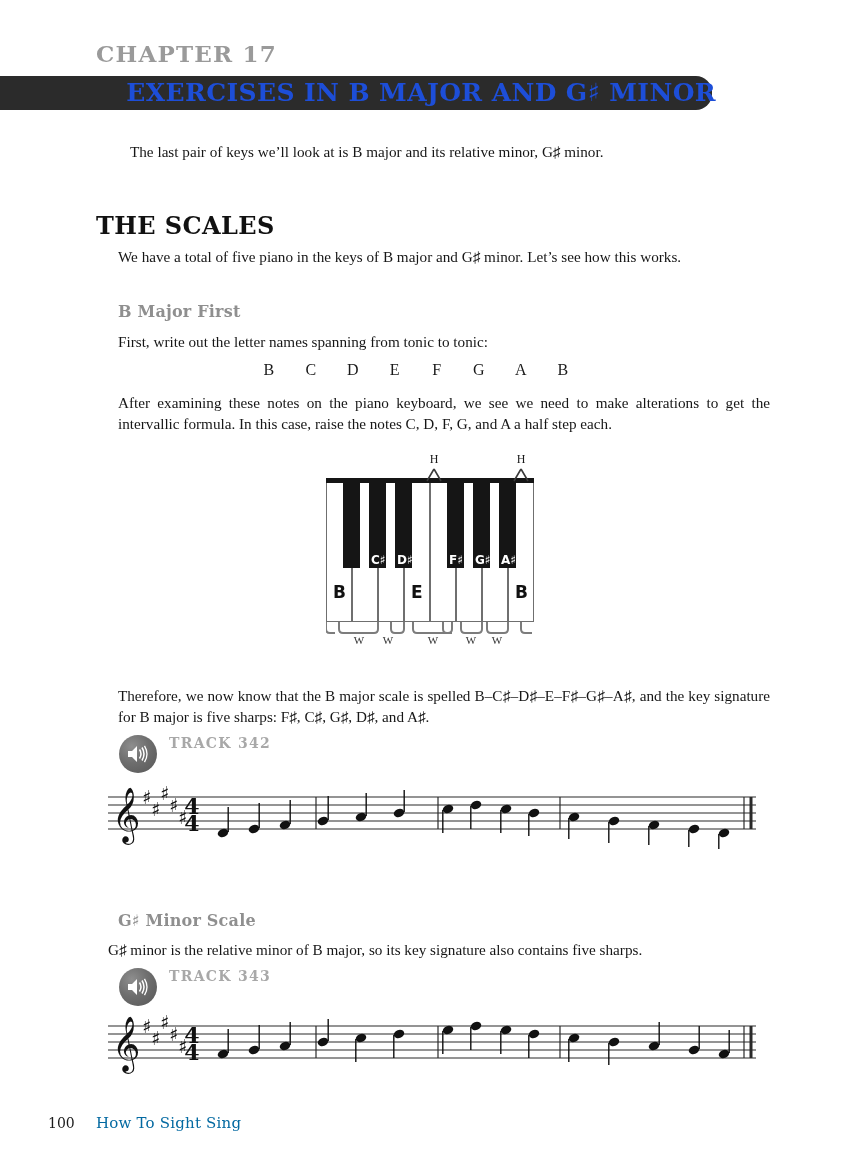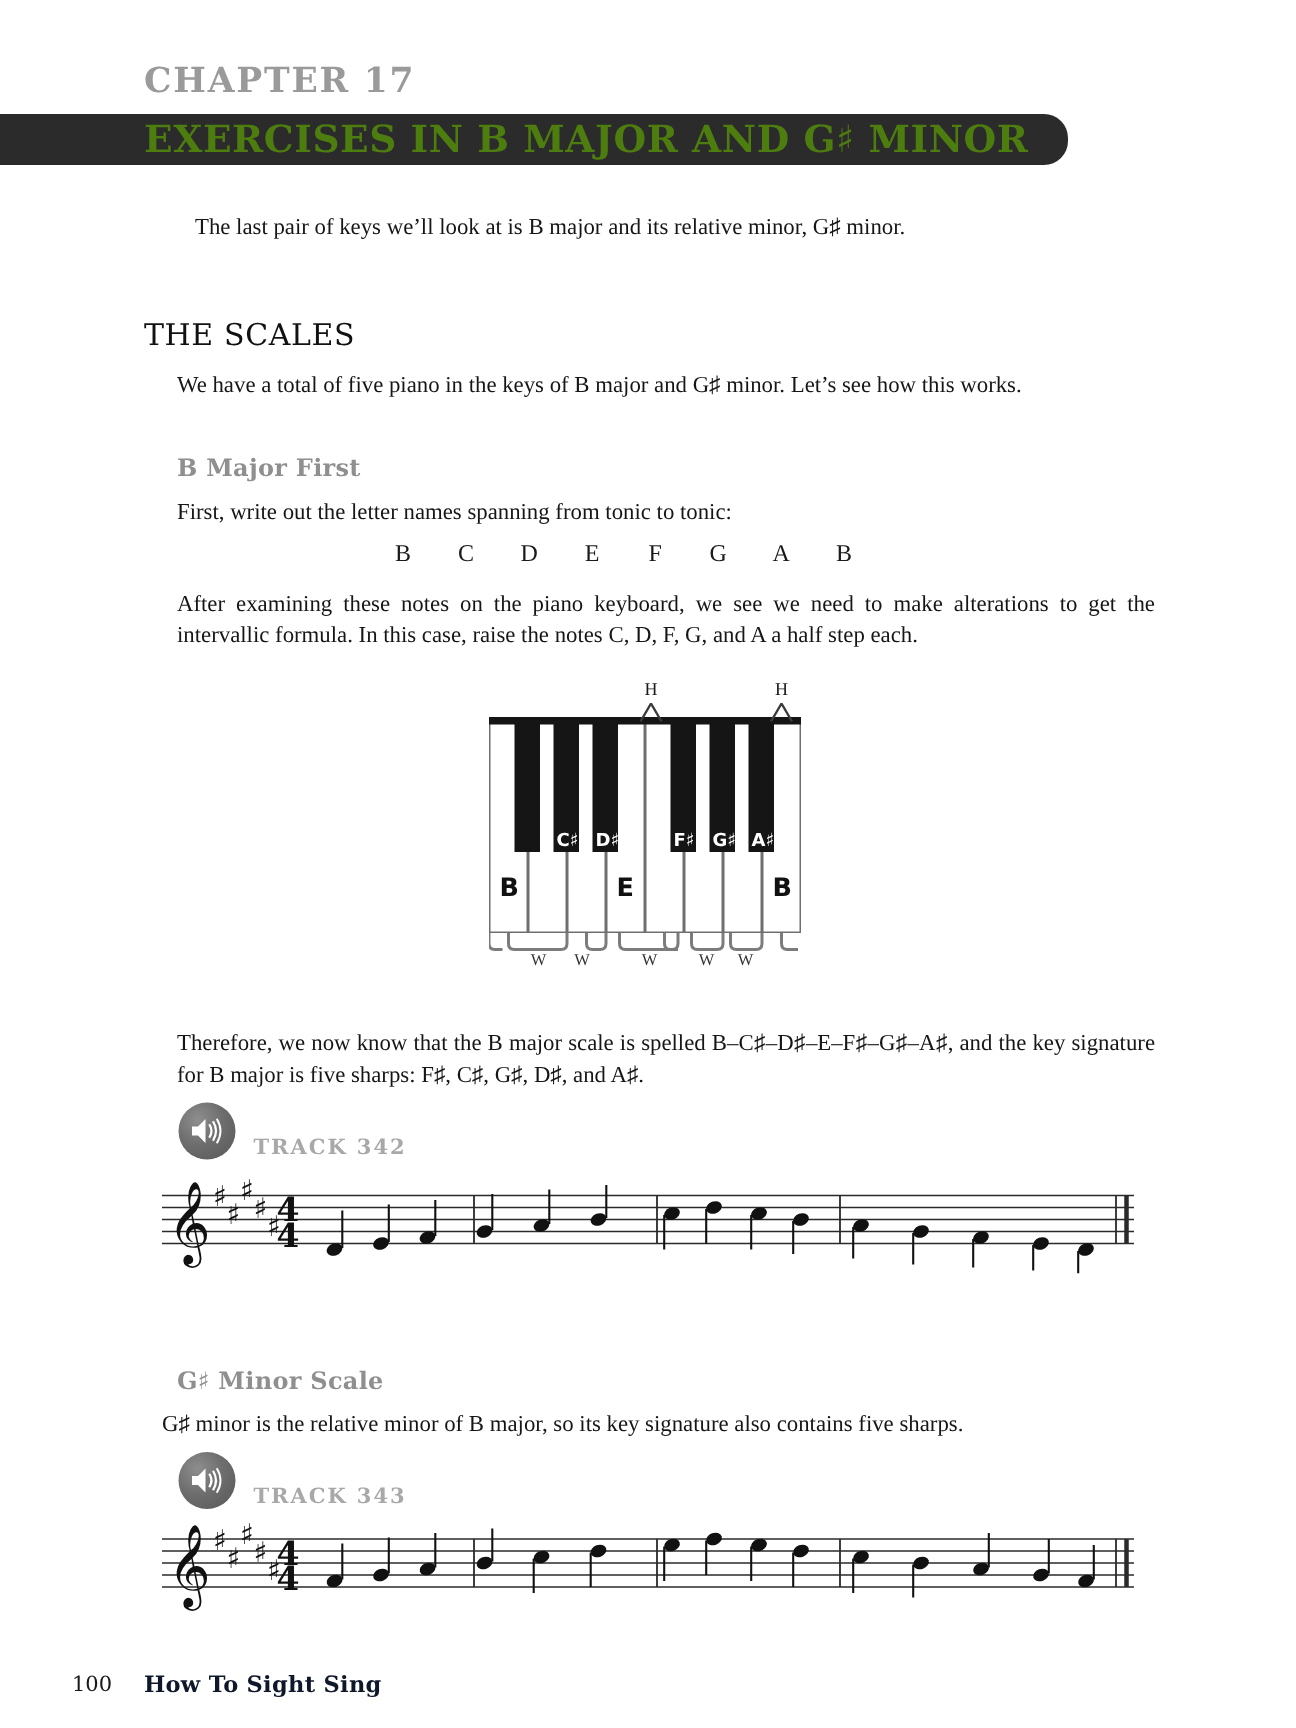--- a/index.html
+++ b/index.html
@@ -24,62 +24,62 @@
   .title-band {
     position:absolute; left:0px; top:76px;
     width:712px; height:34px;
     background:#2b2b2b;
     border-top-right-radius:16px;
     border-bottom-right-radius:16px;
   }
   .title-band-text {
     position:absolute; left:96px; top:78px;
     width:620px;
-    text-align:left;
+    text-align:right;
     font-family:"DejaVu Serif", serif;
     font-weight:bold;
     font-size:25px;
     letter-spacing:0.4px;
-    color:#4d7c0f;
+    color:#1d4ed8;
     white-space:nowrap;
   }
 
   
   .para {
     position:absolute;
     font-size:15.2px;
     line-height:21px;
     text-align:justify;
     color:#161616;
   }
   .h2 {
     position:absolute;
     font-family:"DejaVu Serif", serif;
-    font-weight:normal;
-    font-size:20px;
+    font-weight:bold;
+    font-size:24px;
     letter-spacing:0.4px;
     color:#111111;
   }
   .h3 {
     position:absolute;
     font-family:"DejaVu Serif", serif;
     font-weight:bold;
     font-size:16px;
     letter-spacing:0.2px;
     color:#8f8f8f;
   }
   .note-row {
     position:absolute;
     font-size:16px;
     letter-spacing:0.5px;
   }
   .note-row span { display:inline-block; width:42px; text-align:center; }
 
   
-  .track { position:absolute; display:flex; align-items:flex-end; gap:12px; }
+  .track { position:absolute; display:flex; align-items:flex-start; gap:12px; }
   .spk {
     width:38px; height:38px; border-radius:50%;
     background:radial-gradient(circle at 34% 30%, #8e8e8e 0%, #6e6e6e 45%, #565656 100%);
     position:relative; flex:0 0 auto;
   }
   .spk svg { position:absolute; left:7px; top:9px; }
   .track-label {
     font-family:"DejaVu Serif", serif;
     font-weight:bold;
     font-size:14px;
@@ -126,22 +126,22 @@
   .staff { position:absolute; }
   .staff svg { display:block; }
 
   
   .pagenum {
     position:absolute; left:48px; top:1115px;
     font-family:"DejaVu Serif", serif; font-size:14px; color:#1a1a1a;
   }
   .booktitle {
     position:absolute; left:96px; top:1114px;
-    font-family:"DejaVu Serif", serif; font-weight:bold;
-    font-size:15px; letter-spacing:0.2px; color:#0f172a;
+    font-family:"DejaVu Serif", serif; font-weight:normal;
+    font-size:15px; letter-spacing:0.2px; color:#0369a1;
   }
 </style>
 </head>
 <body>
 
 <div class="chapter-label">CHAPTER 17</div>
 <div class="title-band"></div>
 <div class="title-band-text">EXERCISES IN B MAJOR AND G♯ MINOR</div>
 
 <div class="para" style="left:130px; top:141px; width:652px;">The last pair of keys we’ll look at is B major and its relative minor, G♯ minor.</div>

